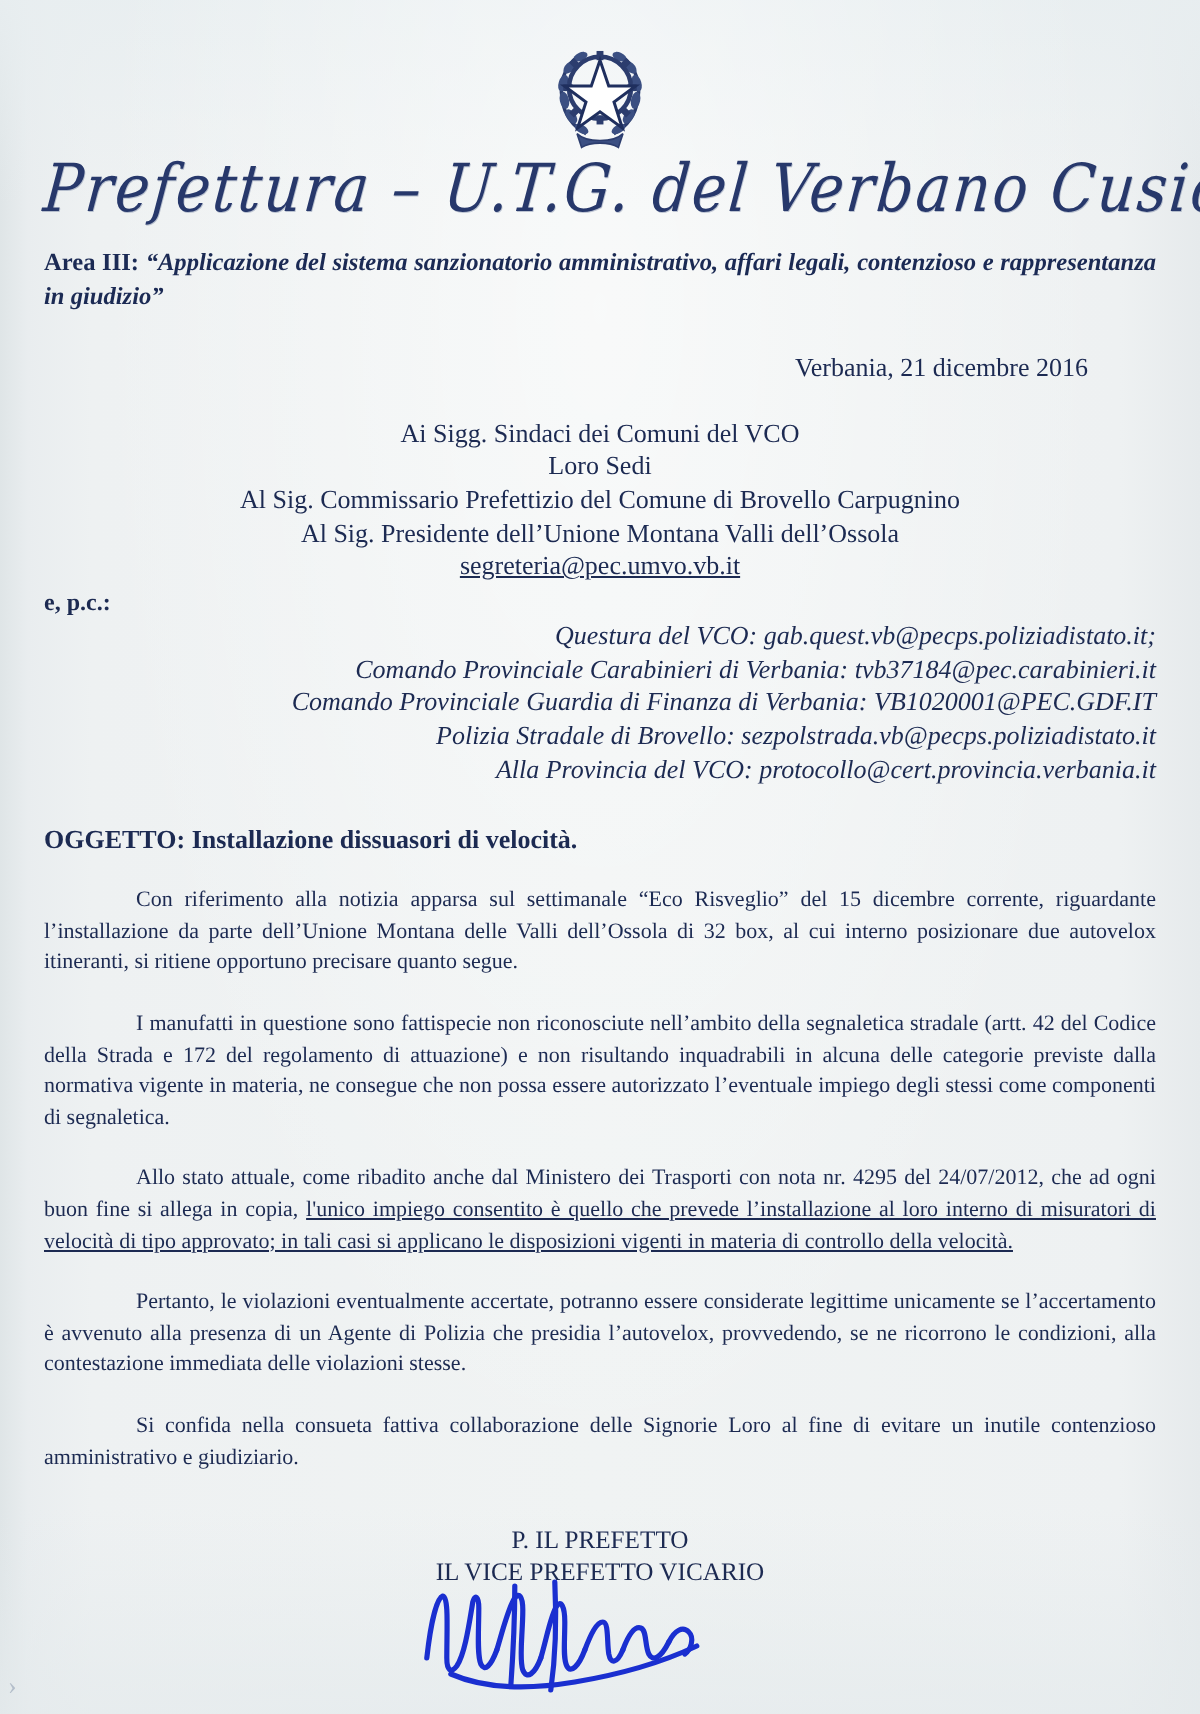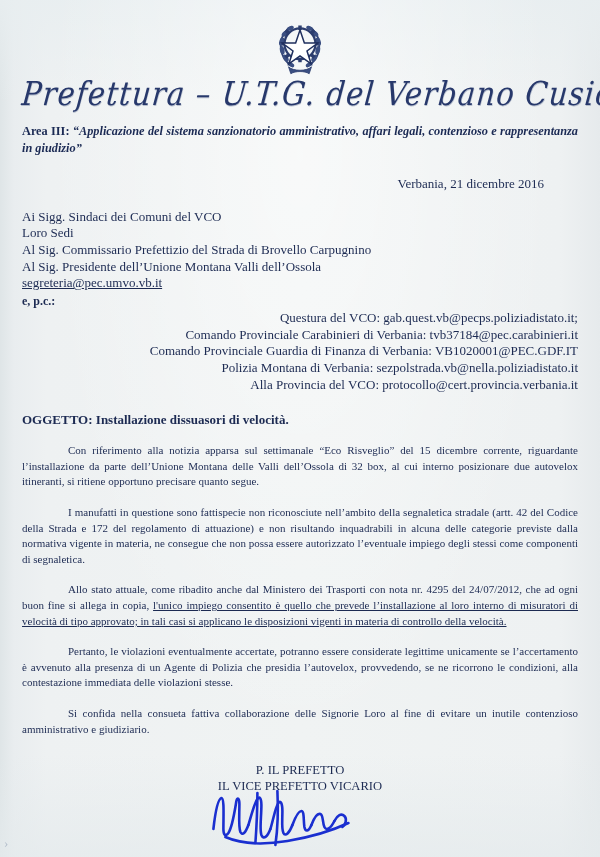--- a/index.html
+++ b/index.html
@@ -91,41 +91,41 @@
   .date-line {
     margin-top: 20px;
     text-align: right;
     padding-right: 34px;
     font-size: 13px;
   }
 
   
   .recipients {
     margin-top: 17px;
-    text-align: left;
+    text-align: center;
     font-size: 13px;
     line-height: 1.28;
   }
   .recipients .row { white-space: nowrap; }
   .recipients .mail {
     text-decoration: underline;
   }
   .epc {
     text-align: left;
     font-size: 12px;
     font-weight: bold;
     line-height: 1.4;
     margin-top: 1px;
   }
   .cc-list {
     text-align: right;
     font-size: 13px;
     line-height: 1.3;
   }
-  .cc-list .row { white-space: nowrap; }
+  .cc-list .row { white-space: nowrap; font-style: italic; }
 
   
   .oggetto {
     margin-top: 18px;
     font-size: 13px;
     font-weight: bold;
   }
 
   
   .para {
@@ -219,21 +219,21 @@
   <div class="area-line">
     <span class="area-label">Area  III:</span>
     <span class="area-text">“Applicazione del sistema sanzionatorio amministrativo, affari legali, contenzioso e rappresentanza in giudizio”</span>
   </div>
 
   <div class="date-line">Verbania, 21 dicembre 2016</div>
 
   <div class="recipients">
     <div class="row">Ai Sigg. Sindaci dei Comuni del VCO</div>
     <div class="row">Loro Sedi</div>
-    <div class="row">Al Sig. Commissario Prefettizio del Strada di Brovello Carpugnino</div>
+    <div class="row">Al Sig. Commissario Prefettizio del Comune di Brovello Carpugnino</div>
     <div class="row">Al Sig. Presidente dell’Unione Montana Valli dell’Ossola</div>
     <div class="row">
       <span class="mail">segreteria@pec.umvo.vb.it</span>
     </div>
   </div>
 
   <div class="epc">e, p.c.:</div>
 
   <div class="cc-list">
     <div class="row">
@@ -242,22 +242,22 @@
     </div>
     <div class="row">
       <span>Comando Provinciale Carabinieri di Verbania:</span>
       <span class="mail">tvb37184@pec.carabinieri.it</span>
     </div>
     <div class="row">
       <span>Comando Provinciale Guardia di Finanza di Verbania:</span>
       <span class="mail">VB1020001@PEC.GDF.IT</span>
     </div>
     <div class="row">
-      <span>Polizia Montana di Verbania:</span>
-      <span class="mail">sezpolstrada.vb@nella.poliziadistato.it</span>
+      <span>Polizia Stradale di Brovello:</span>
+      <span class="mail">sezpolstrada.vb@pecps.poliziadistato.it</span>
     </div>
     <div class="row">
       <span>Alla Provincia del VCO:</span>
       <span class="mail">protocollo@cert.provincia.verbania.it</span>
     </div>
   </div>
 
   <div class="oggetto">
     <span>OGGETTO</span><span>: </span><span>Installazione dissuasori di velocità.</span>
   </div>

